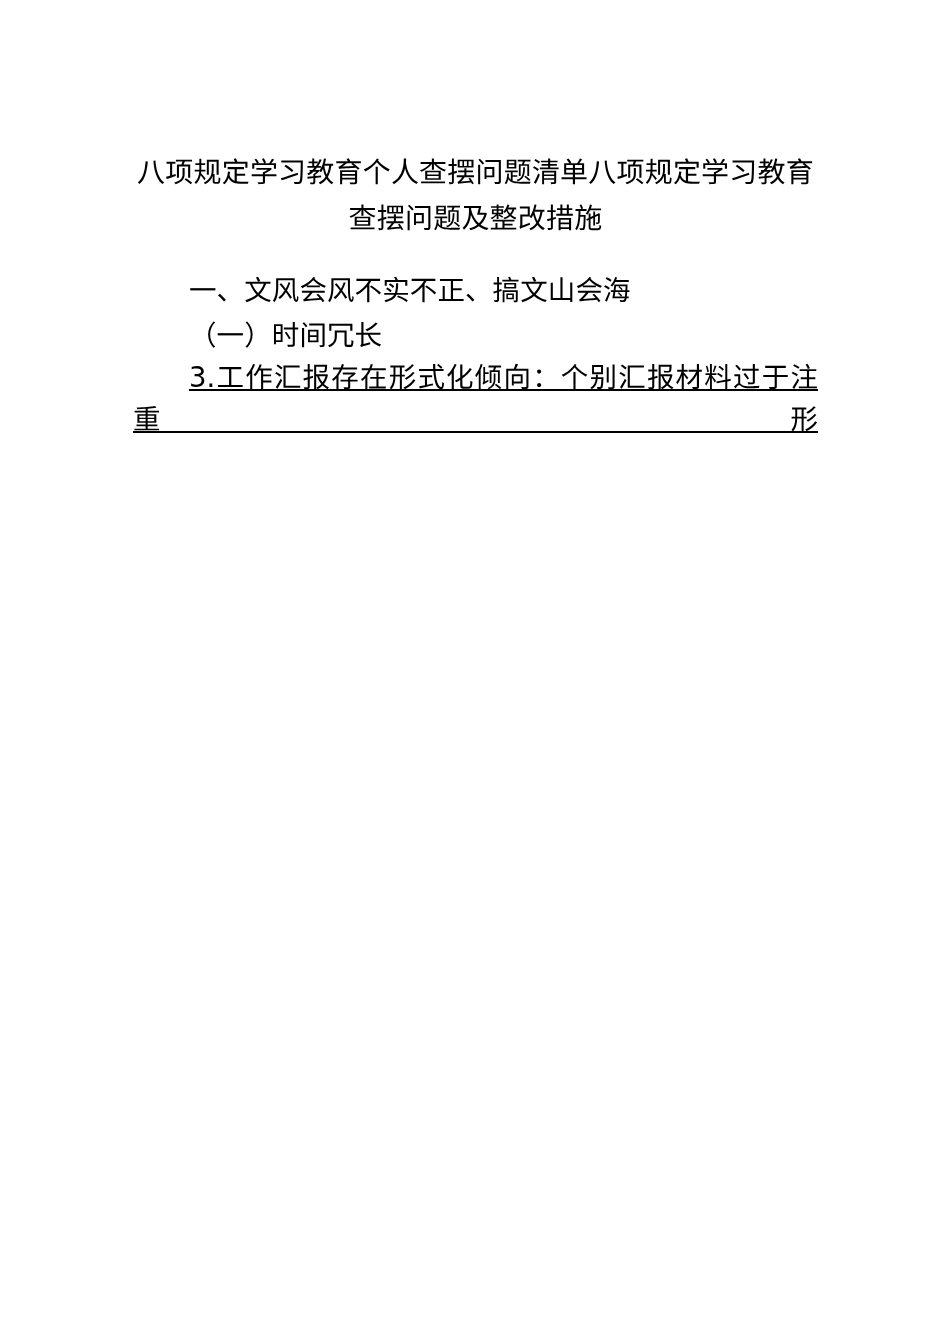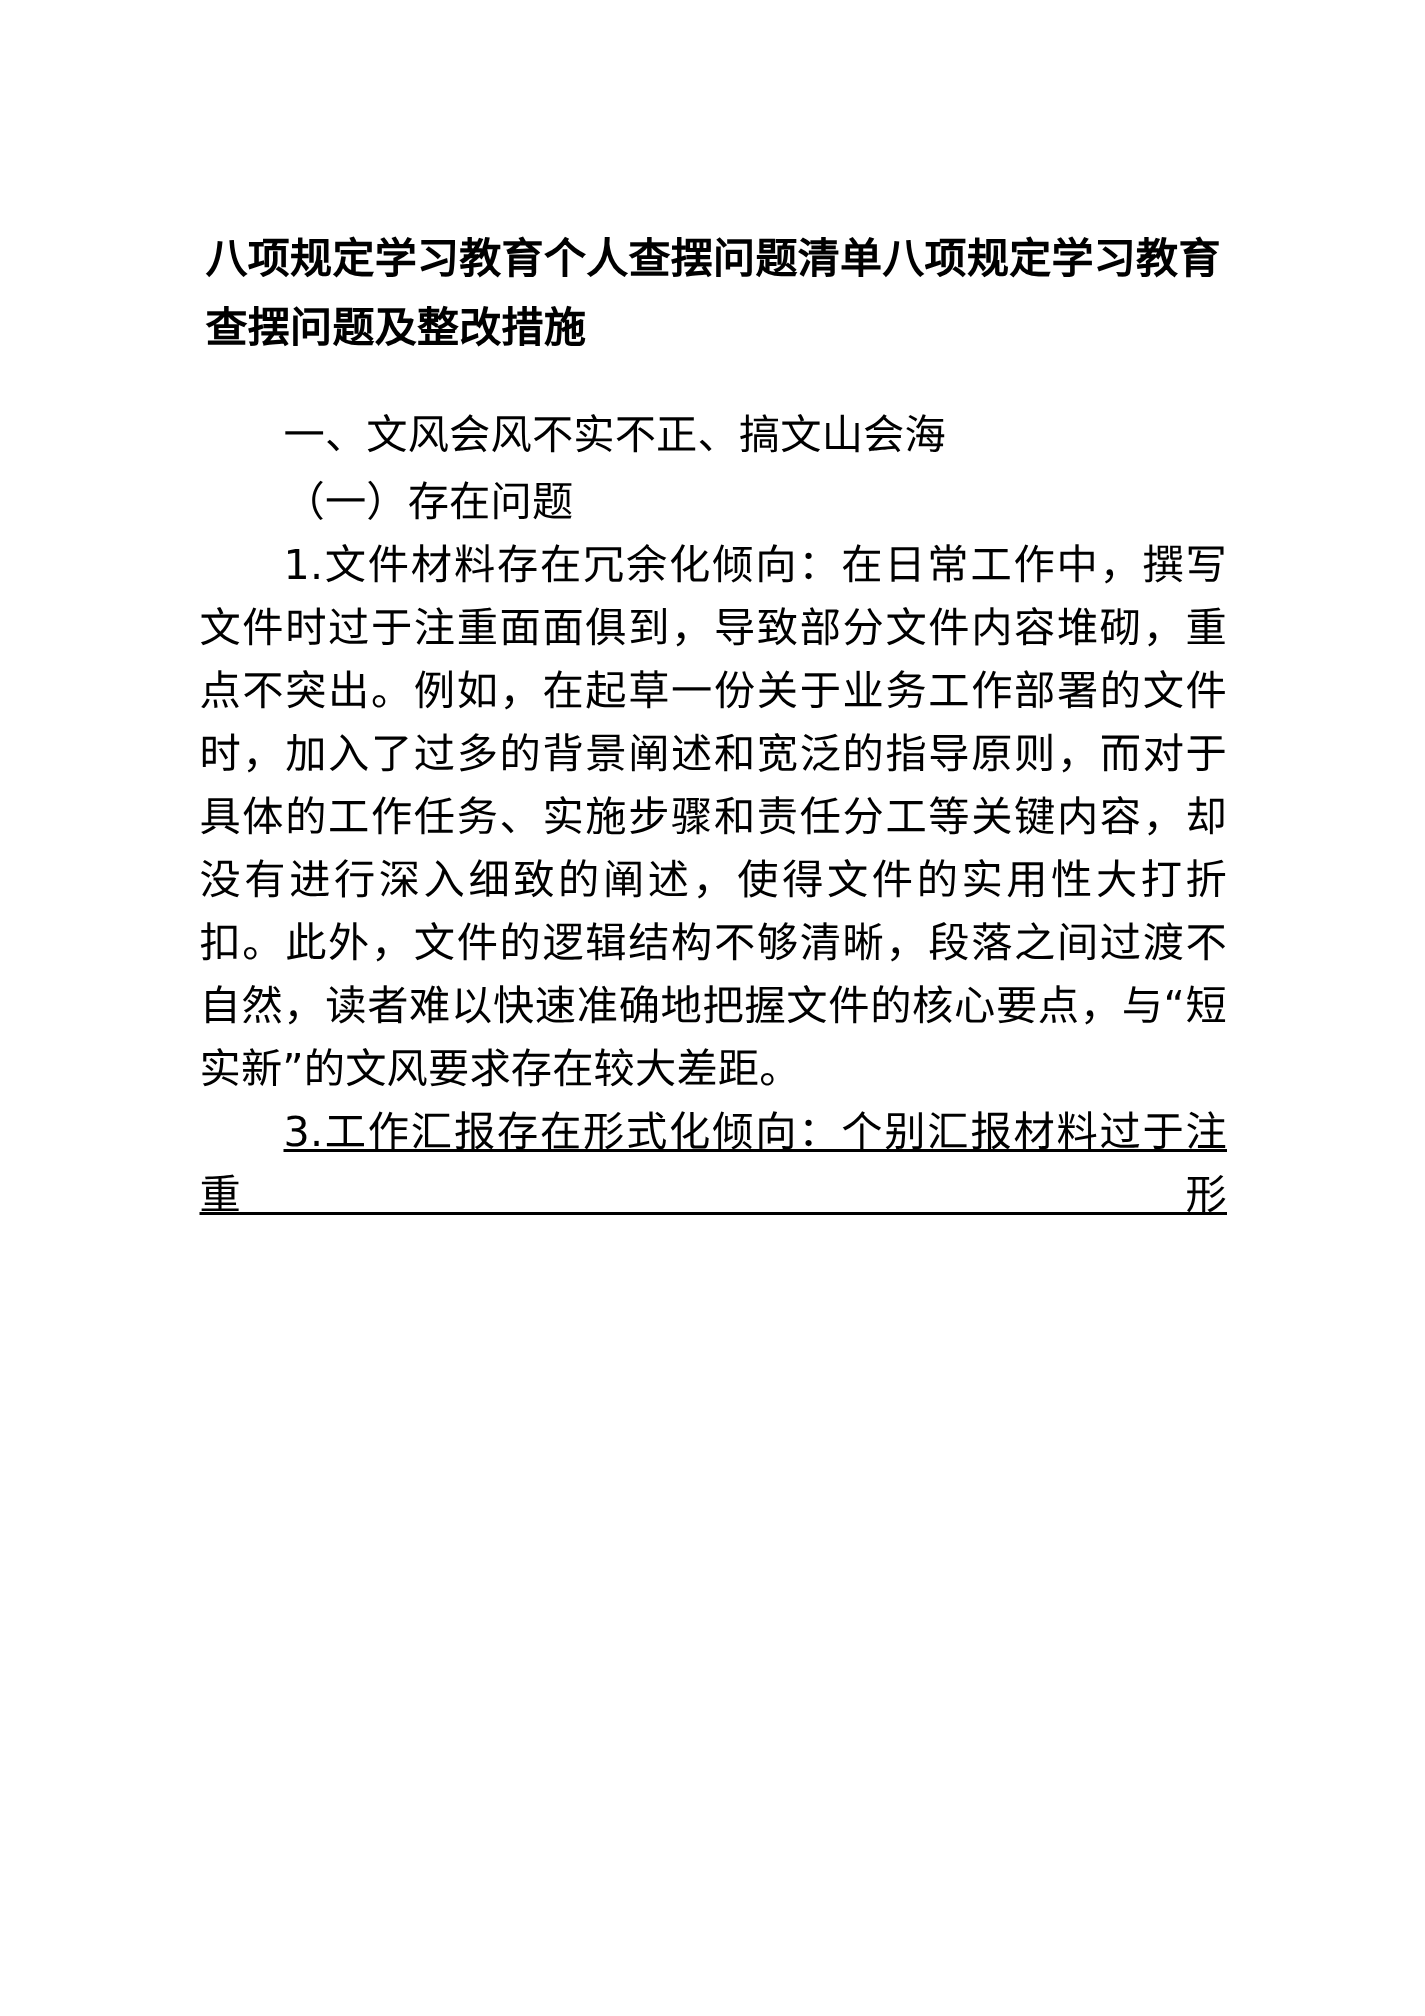--- a/index.html
+++ b/index.html
@@ -18,22 +18,23 @@
     width: 950px;
     height: 1344px;
     background: #ffffff;
     margin: 0 auto;
     overflow: hidden;
     box-sizing: border-box;
     padding: 150px 132px 0 133px;
   }
   .doc-title {
     font-size: 28px;
-    font-weight: bold;
+    font-weight: normal;
     line-height: 46px;
+    text-align: center;
     letter-spacing: 0.2px;
     margin: 0 0 30px 0;
     padding: 0 4px;
     word-break: break-all;
   }
   .section-heading {
     font-size: 27.5px;
     font-weight: normal;
     line-height: 42px;
     margin: 0;
@@ -69,20 +70,19 @@
 </style>
 </head>
 <body>
 
 <div class="page">
 
   <h1 class="doc-title">八项规定学习教育个人查摆问题清单八项规定学习教育查摆问题及整改措施</h1>
 
   <p class="section-heading">一、文风会风不实不正、搞文山会海</p>
 
-  <p class="sub-heading">（一）存在问题</p>
+  <p class="sub-heading">（一）时间冗长</p>
 
-  <p class="body-para">1.文件材料存在冗余化倾向：在日常工作中，撰写文件时过于注重面面俱到，导致部分文件内容堆砌，重点不突出。例如，在起草一份关于业务工作部署的文件时，加入了过多的背景阐述和宽泛的指导原则，而对于具体的工作任务、实施步骤和责任分工等关键内容，却没有进行深入细致的阐述，使得文件的实用性大打折扣。此外，文件的逻辑结构不够清晰，段落之间过渡不自然，读者难以快速准确地把握文件的核心要点，与“短实新”的文风要求存在较大差距。</p>
 
 
   <p class="body-para truncated">3.工作汇报存在形式化倾向：个别汇报材料过于注重形</p>
 
 </div>
 
 </body></html>

